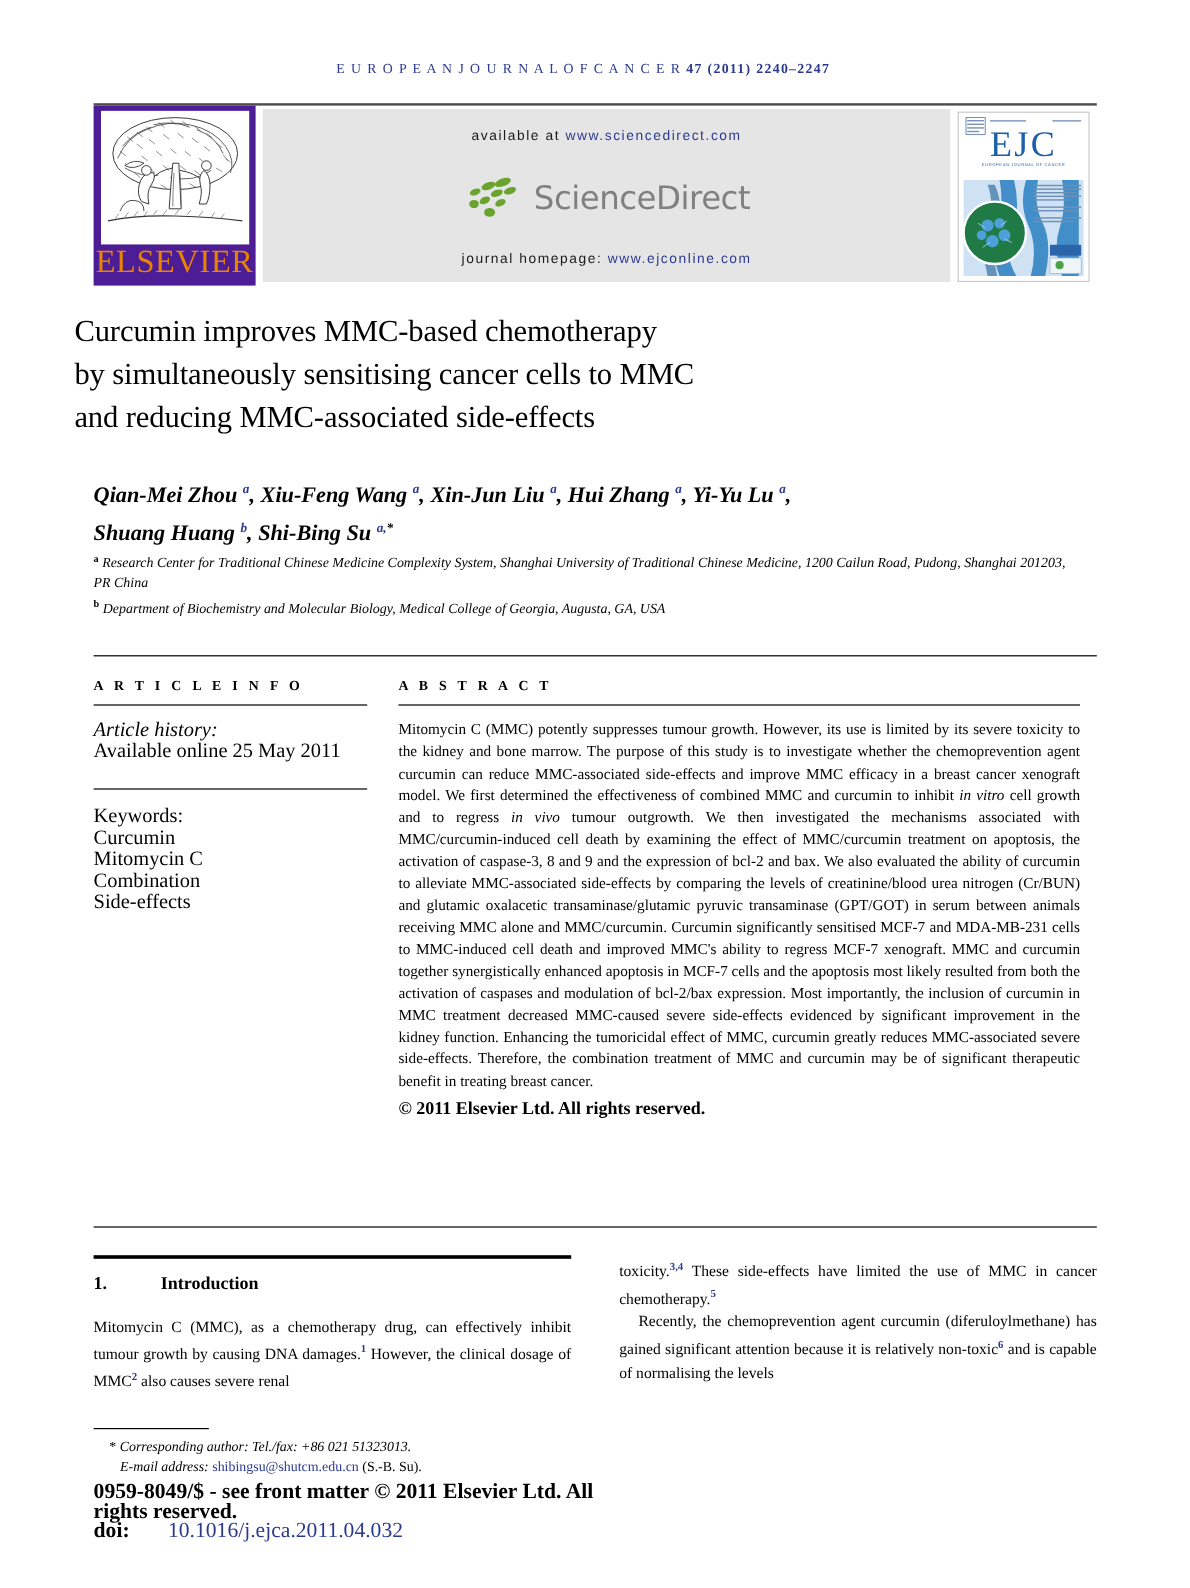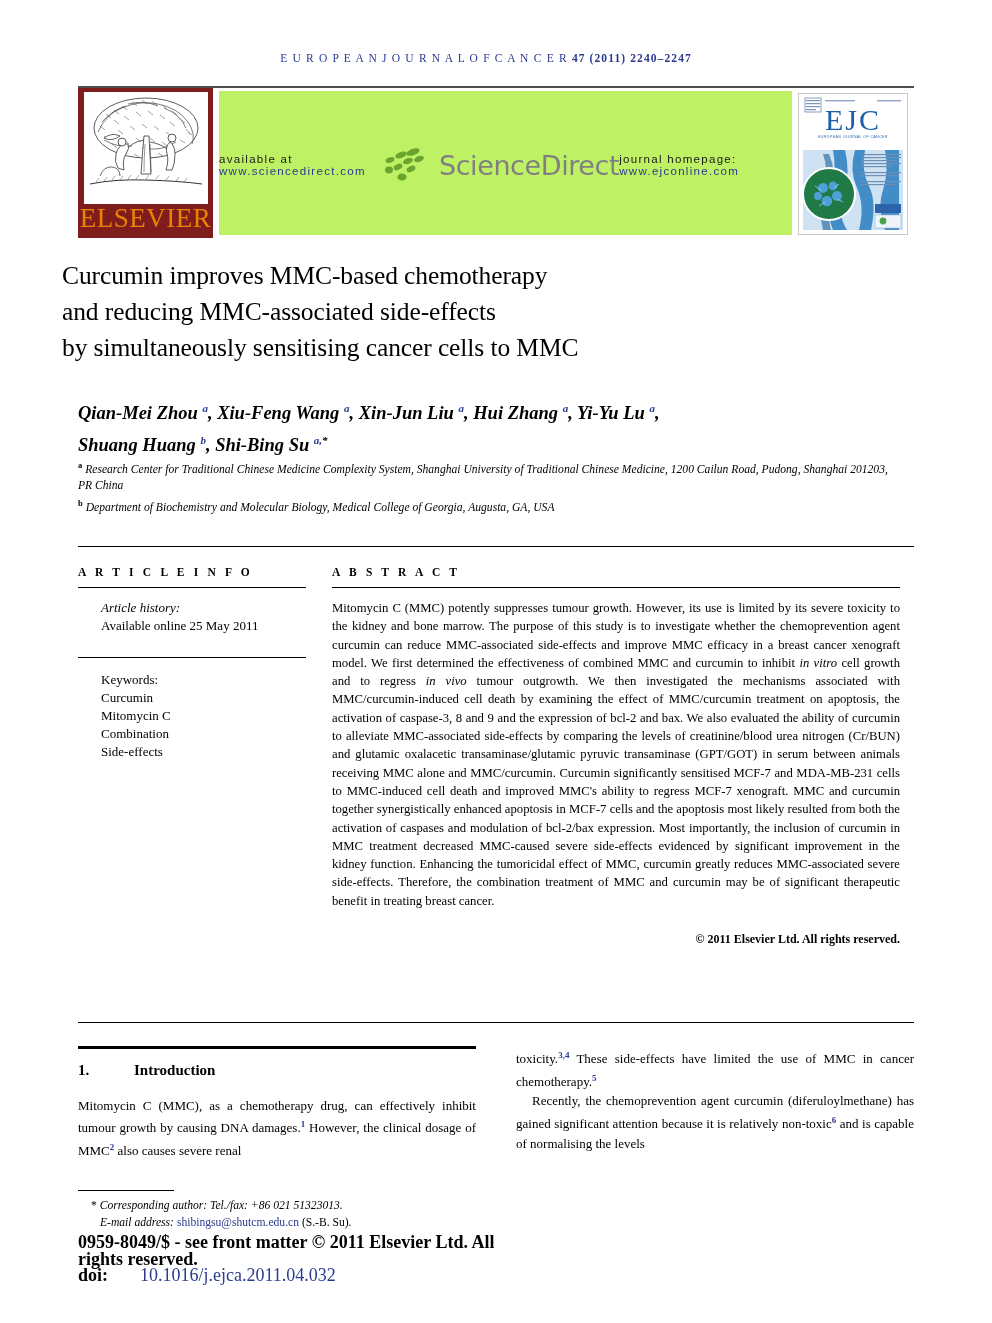--- a/index.html
+++ b/index.html
@@ -53,42 +53,42 @@
     align-items: stretch;
   }
   .elsevier-logo {
     width: 135px;
     flex: 0 0 135px;
     padding-top: 4px;
     display: flex;
     flex-direction: column;
     align-items: center;
     justify-content: flex-start;
-    background: #7f1d1d;
+    background: #4c1d95;
   }
   .tree-box {
     width: 124px;
     height: 112px;
     overflow: hidden;
   }
   .elsevier-word {
     font-family: "Liberation Serif", serif;
     font-size: 27px;
     letter-spacing: 0.5px;
     color: #e98300;
     line-height: 1;
     margin-top: 1px;
   }
 
   .sd-banner {
     flex: 1 1 auto;
-    background: #bef264;
+    background: #e5e5e5;
     margin: 3px 6px 3px 6px;
     display: flex;
-    flex-direction: row;
+    flex-direction: column;
     align-items: center;
     justify-content: space-between;
     padding: 17px 0 13px 0;
     box-sizing: border-box;
   }
   .sd-avail {
     font-family: "Liberation Sans", sans-serif;
     font-size: 11.5px;
     letter-spacing: 1.3px;
     color: #1a1a1a;
@@ -197,24 +197,23 @@
     font-weight: bold;
     font-size: 11.5px;
     letter-spacing: 3.2px;
   }
   .hr-thin {
     border-top: 1px solid #000;
     margin: 9px 0 11px 0;
   }
   .info-block {
     font-family: "Liberation Serif", serif;
-    font-size: 13px;
+    font-size: 17px;
     line-height: 18px;
     font-style: italic;
-    margin-left: 23px;
   }
   .info-block .plain { font-style: normal; }
   .kw-list { margin-top: 0; }
   .kw-list div { font-style: normal; }
   .kw-title { font-style: italic; }
 
   .abscol {
     position: absolute;
     left: 332px;
     top: 566px;
@@ -223,24 +222,24 @@
   .abs-body {
     font-family: "Liberation Serif", serif;
     font-size: 12.7px;
     line-height: 18.3px;
     text-align: justify;
     text-justify: inter-word;
     hyphens: manual;
   }
   .abs-body i { font-style: italic; }
   .copyright {
-    margin-top: 22px;
-    text-align: right;
-    font-family: "Liberation Serif", serif;
-    font-size: 12px;
+    margin-top: 6px;
+    text-align: left;
+    font-family: "Liberation Serif", serif;
+    font-size: 15px;
     font-weight: bold;
   }
 
   
   .col-left {
     position: absolute;
     left: 78px;
     top: 1046px;
     width: 398px;
   }
@@ -452,22 +451,22 @@
             <circle cx="84" cy="127" r="3.4" fill="#4aa24a"></circle>
           </svg>
         </div>
       </div>
 
     </div>
   </div>
 
   <div class="title">
     <div>Curcumin improves MMC-based chemotherapy</div>
+    <div>by simultaneously sensitising cancer cells to MMC</div>
     <div>and reducing MMC-associated side-effects</div>
-    <div>by simultaneously sensitising cancer cells to MMC</div>
   </div>
 
   <div class="authors">Qian-Mei Zhou <sup>a</sup>, Xiu-Feng Wang <sup>a</sup>, Xin-Jun Liu <sup>a</sup>, Hui Zhang <sup>a</sup>, Yi-Yu Lu <sup>a</sup>,<br>Shuang Huang <sup>b</sup>, Shi-Bing Su <sup>a,</sup><sup class="star">*</sup></div>
 
   <div class="affils">
     <div>
       <sup>a</sup> <span>Research Center for Traditional Chinese Medicine Complexity System, Shanghai University of Traditional Chinese Medicine, 1200 Cailun Road, Pudong, Shanghai 201203, PR China</span>
     </div>
     <div>
       <sup>b</sup> <span>Department of Biochemistry and Molecular Biology, Medical College of Georgia, Augusta, GA, USA</span>

